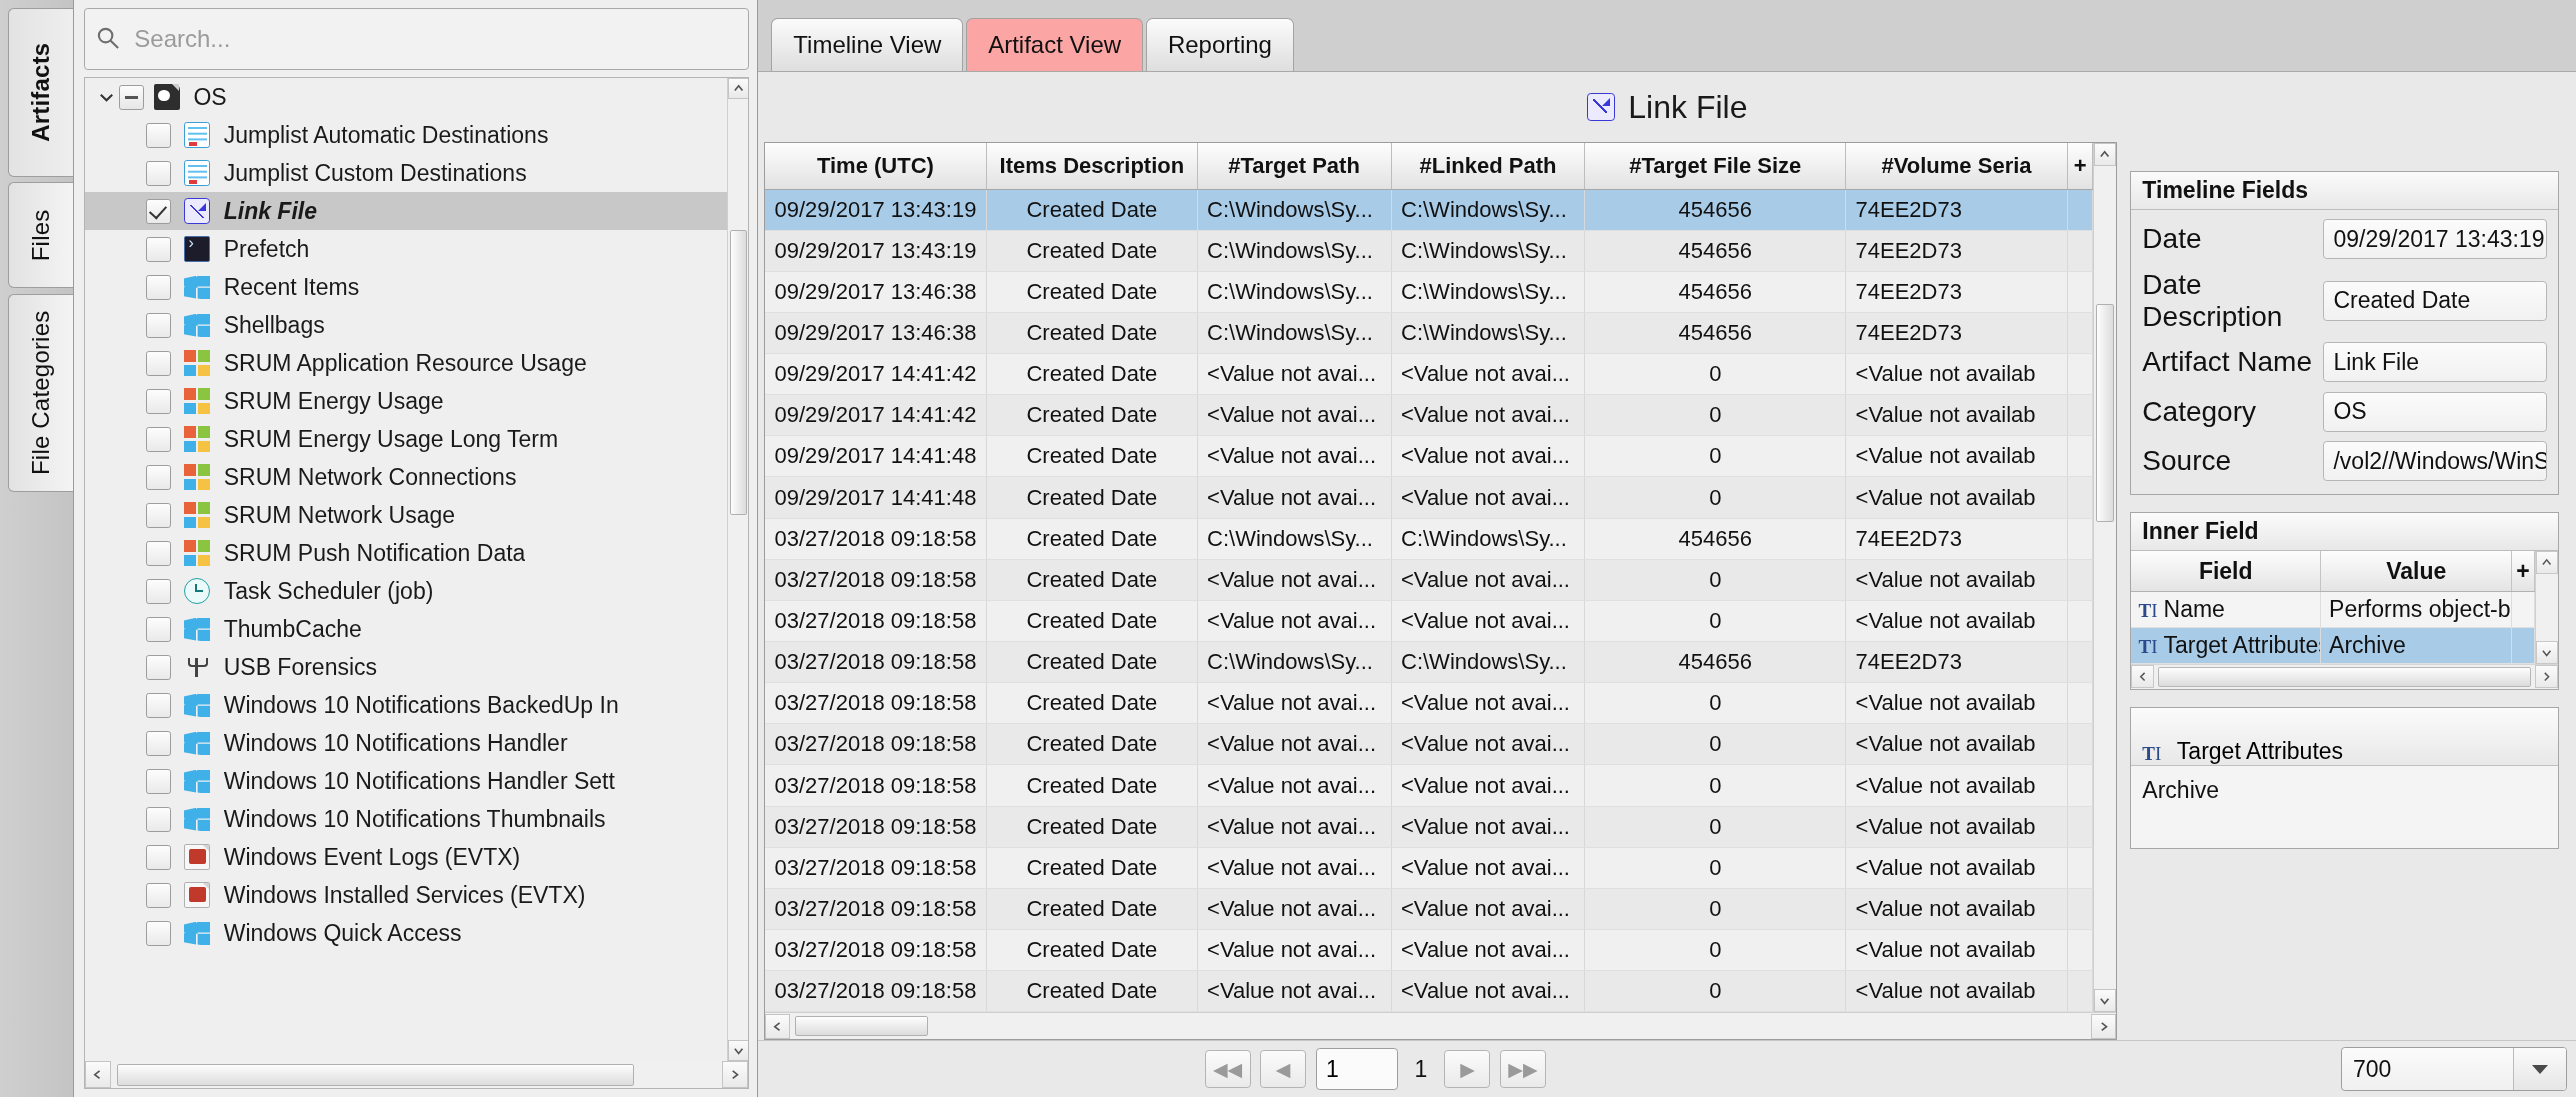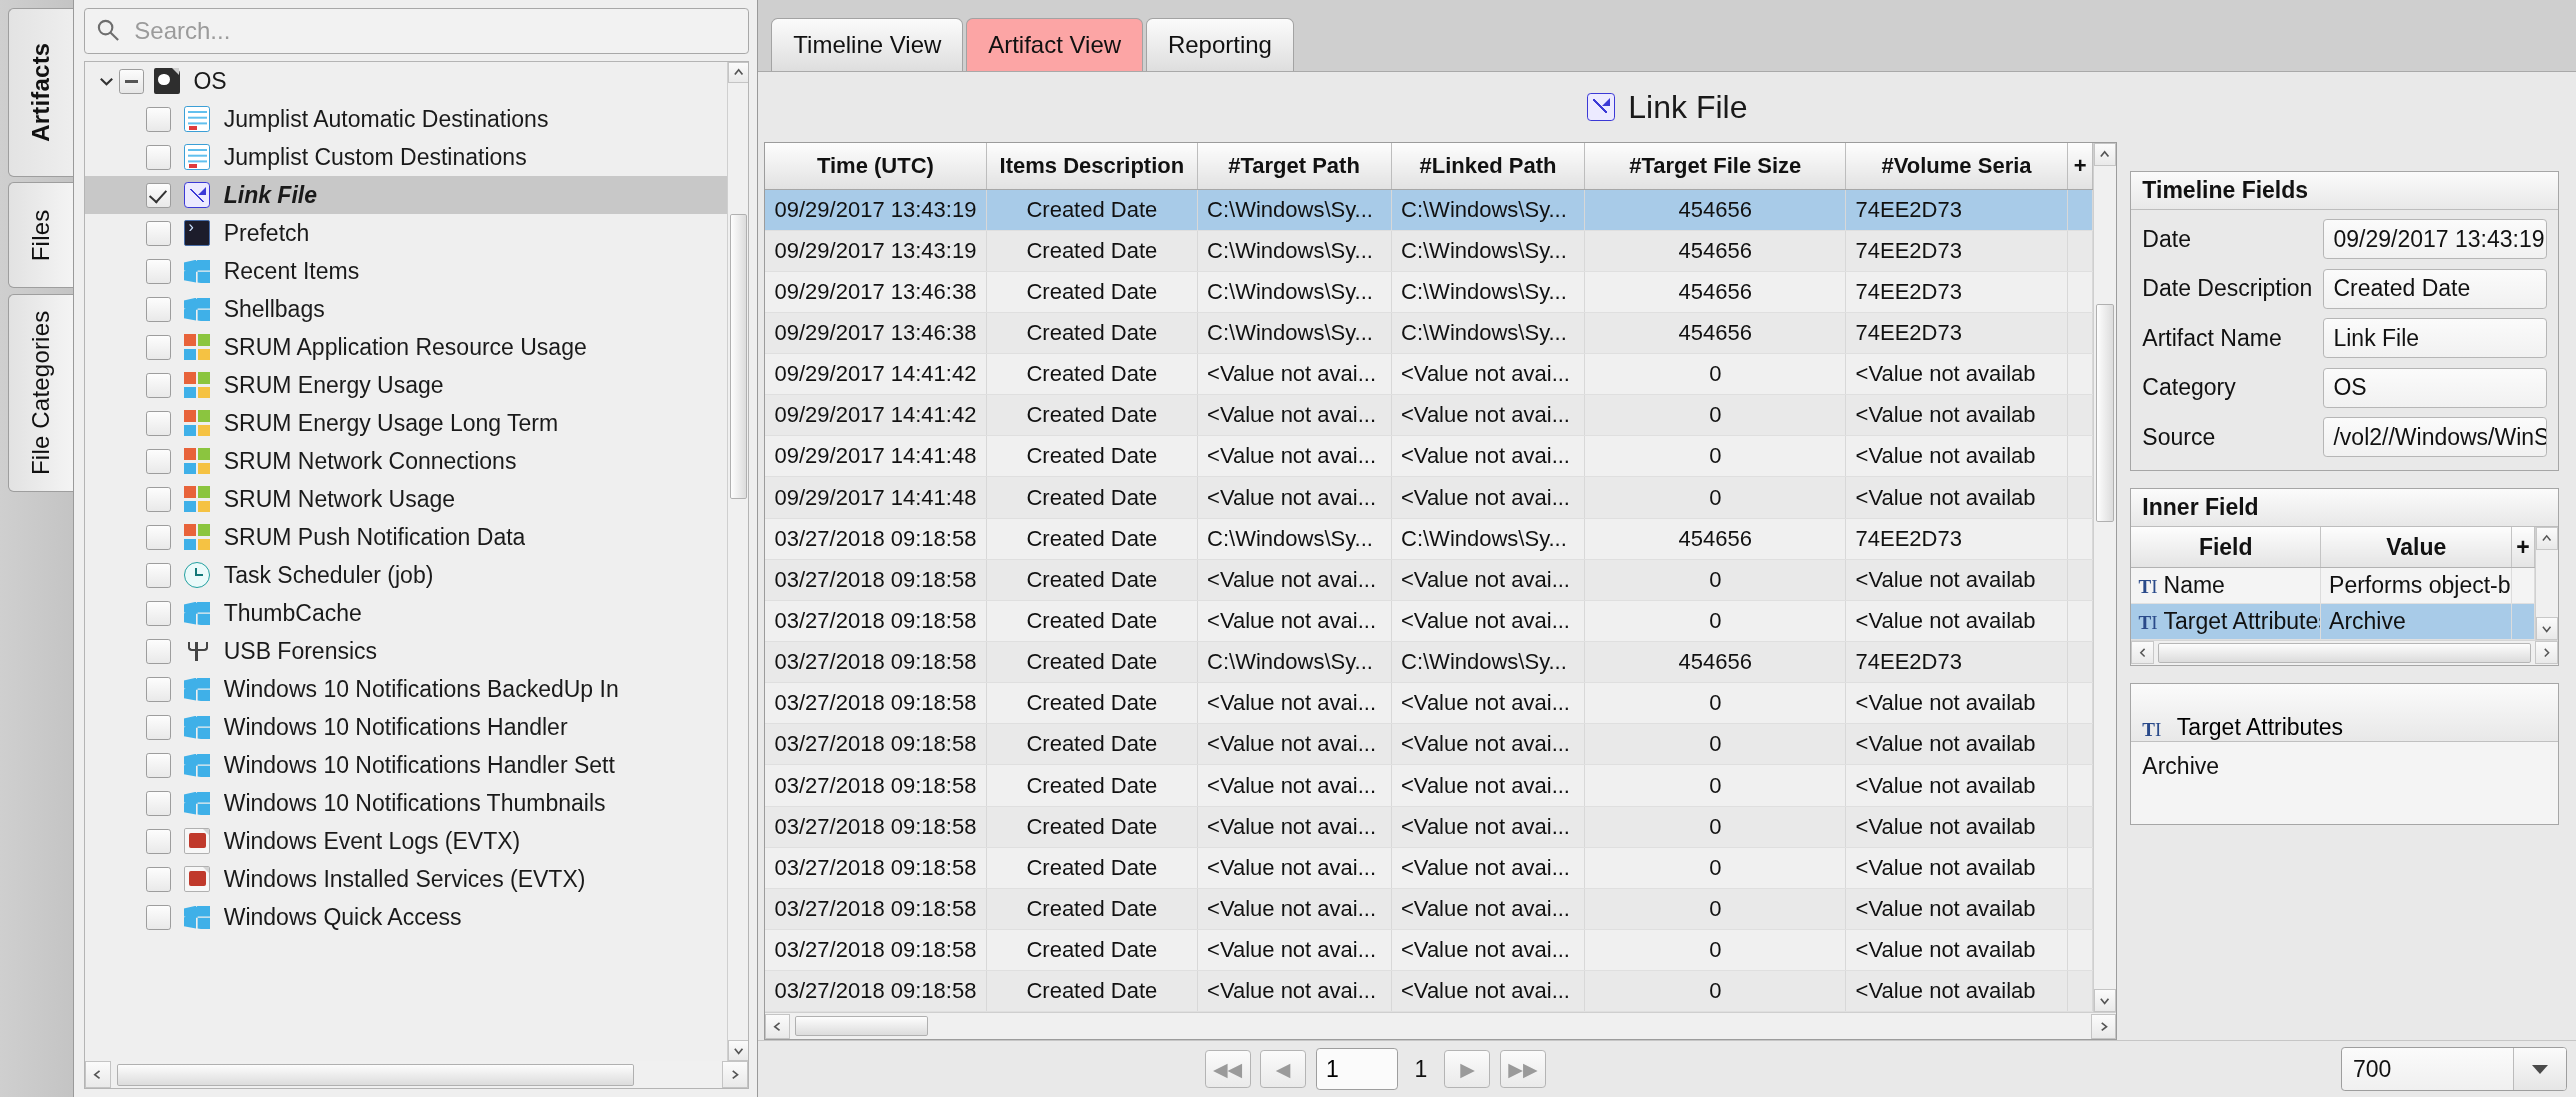--- a/index.html
+++ b/index.html
@@ -54,21 +54,21 @@
 
   
   .leftpane {
     width: 684px; flex: 0 0 684px;
     background: #efefef;
     border-right: 0.9px solid #9a9a9a;
     display: flex; flex-direction: column;
     padding: 7.6px 7.6px 7.6px 9.5px;
   }
   .searchbox {
-    height: 46px;
+    height: 62px;
     background: #f2f2f2;
     border: 0.9px solid #a8a8a8;
     border-radius: 3.8px;
     display: flex; align-items: center;
     padding: 0 11.4px;
     margin-bottom: 7.6px;
   }
   .search-icon { margin-right: 11.4px; flex: 0 0 auto; display:flex; }
   .search-input {
     border: none; outline: none; background: transparent;
@@ -356,21 +356,21 @@
     background: linear-gradient(#fbfbfb,#e8e8e8);
     border-bottom: 0.9px solid #bdbdbd;
     display: flex; align-items: center;
     padding: 0 11.4px;
     font-size: 23px; color: #111;
     gap: 9.5px;
     font-weight: bold;
   }
   .fields { padding: 9.5px 11.4px 13.3px 11.4px; display: flex; flex-direction: column; gap: 9.5px; }
   .frow { display: flex; align-items: center; gap: 7.6px; }
-  .flabel { width: 173px; flex: 0 0 173px; font-size: 23px; color: #111; }
+  .flabel { width: 173px; flex: 0 0 173px; font-size: 28px; color: #111; }
   .fval {
     flex: 1 1 auto; height: 40px;
     border: 0.9px solid #b6b6b6; border-radius: 3.8px;
     background: linear-gradient(#fbfbfb,#f1f1f1);
     display: flex; align-items: center;
     padding: 0 9.5px;
     font-size: 23px; color: #111;
     white-space: nowrap; overflow: hidden;
   }
 

